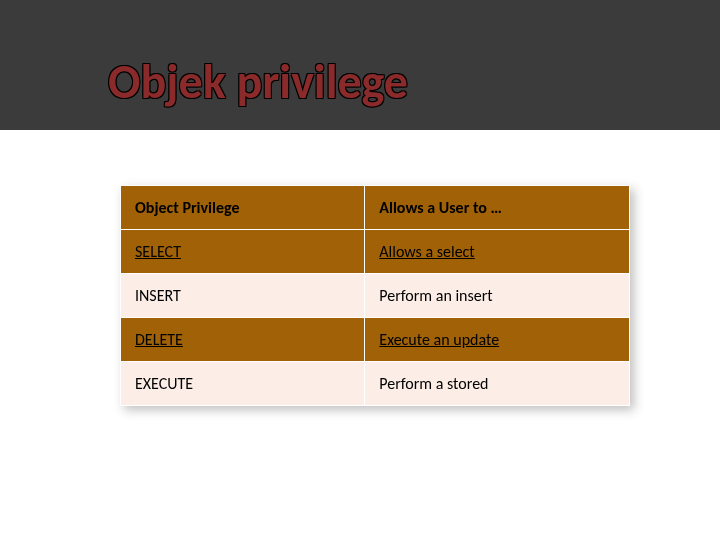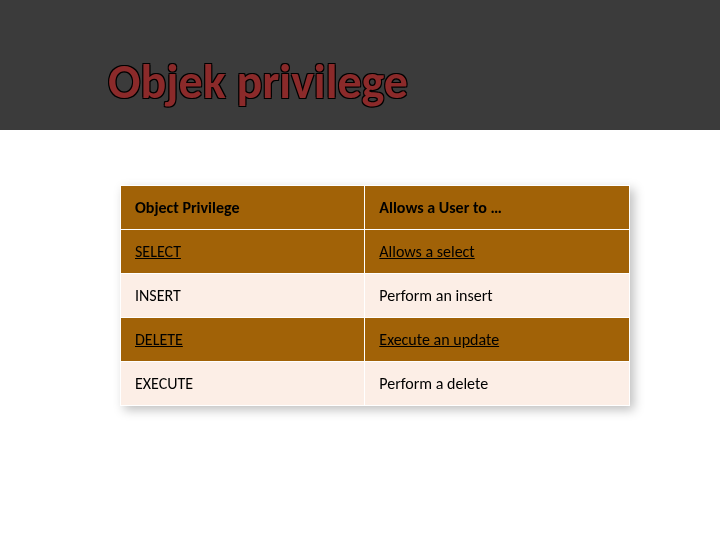--- a/index.html
+++ b/index.html
@@ -74,16 +74,16 @@
     <tr class="row-even">
       <td>INSERT</td>
       <td>Perform an insert</td>
     </tr>
     <tr class="row-odd">
       <td>DELETE</td>
       <td>Execute an update</td>
     </tr>
     <tr class="row-even">
       <td>EXECUTE</td>
-      <td>Perform a delete</td>
+      <td>Perform a stored</td>
     </tr>
   </tbody>
 </table>
 
 </body></html>

